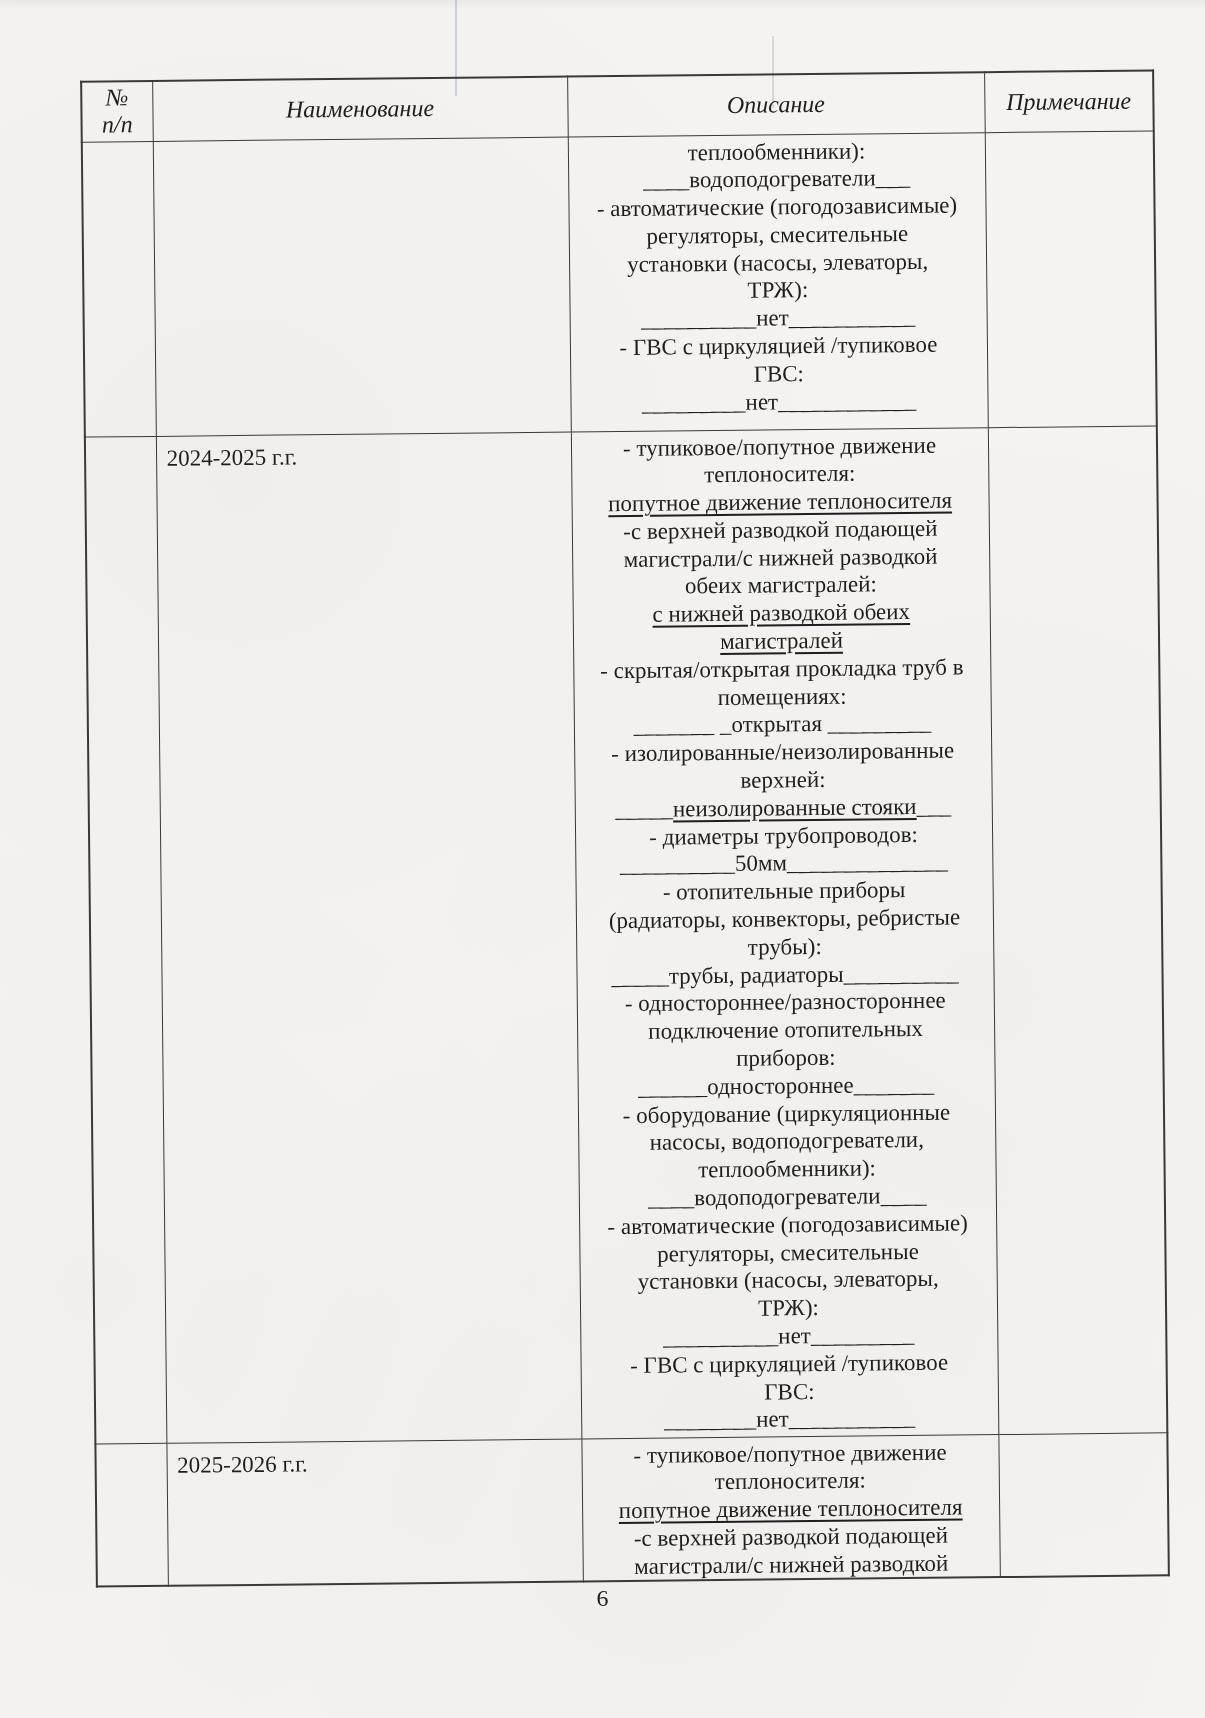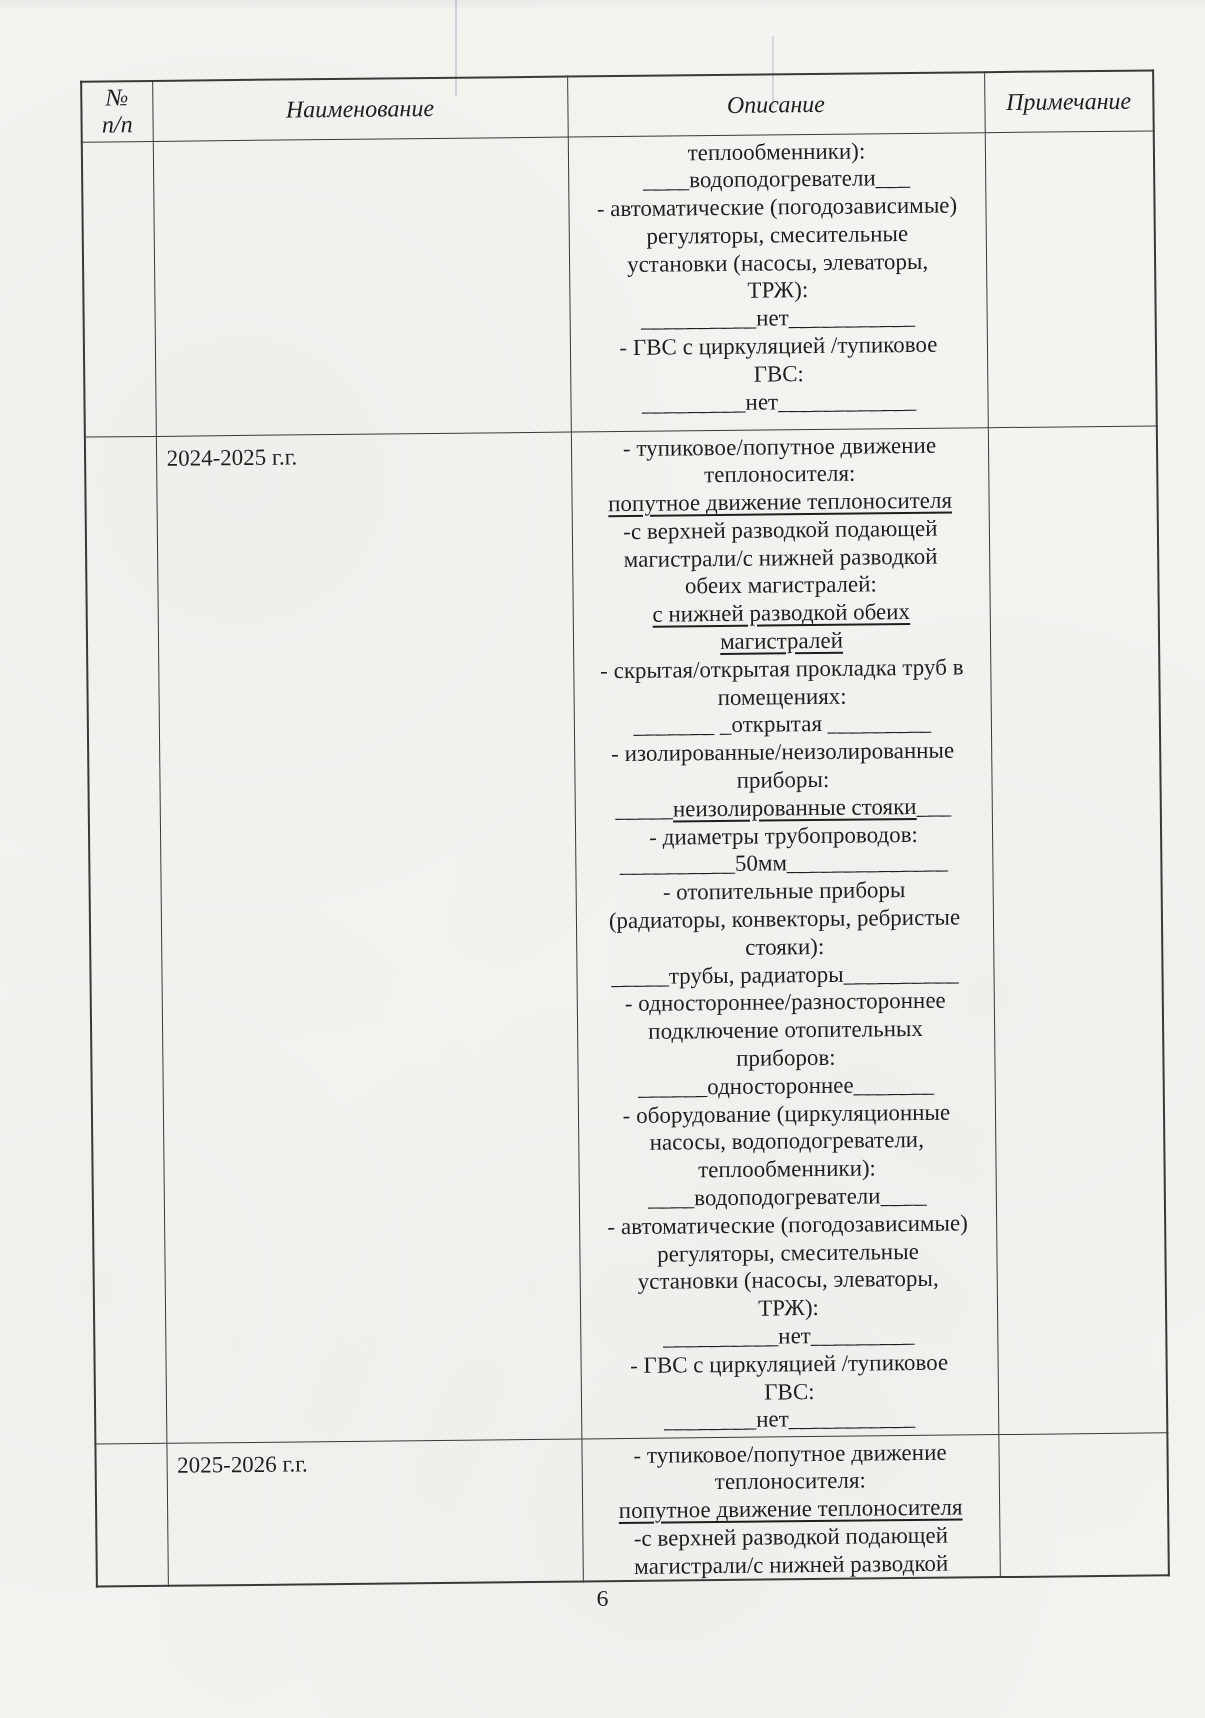--- a/index.html
+++ b/index.html
@@ -121,27 +121,27 @@
             <div class="desc-line"><span class="u">попутное движение теплоносителя</span></div>
             <div class="desc-line"><span>-с верхней разводкой подающей</span></div>
             <div class="desc-line"><span>магистрали/с нижней разводкой</span></div>
             <div class="desc-line"><span>обеих магистралей:</span></div>
             <div class="desc-line"><span class="u">с нижней разводкой обеих</span></div>
             <div class="desc-line"><span class="u">магистралей</span></div>
             <div class="desc-line"><span>- скрытая/открытая прокладка труб в</span></div>
             <div class="desc-line"><span>помещениях:</span></div>
             <div class="desc-line"><span>_______ _открытая _________</span></div>
             <div class="desc-line"><span>- изолированные/неизолированные</span></div>
-            <div class="desc-line"><span>приборы:</span></div>
+            <div class="desc-line"><span>верхней:</span></div>
             <div class="desc-line">_____<span class="u">неизолированные стояки</span>___</div>
             <div class="desc-line"><span>- диаметры трубопроводов:</span></div>
             <div class="desc-line"><span>__________50мм______________</span></div>
             <div class="desc-line"><span>- отопительные приборы</span></div>
             <div class="desc-line"><span>(радиаторы, конвекторы, ребристые</span></div>
-            <div class="desc-line"><span>стояки):</span></div>
+            <div class="desc-line"><span>трубы):</span></div>
             <div class="desc-line"><span>_____трубы, радиаторы__________</span></div>
             <div class="desc-line"><span>- одностороннее/разностороннее</span></div>
             <div class="desc-line"><span>подключение отопительных</span></div>
             <div class="desc-line"><span>приборов:</span></div>
             <div class="desc-line"><span>______одностороннее_______</span></div>
             <div class="desc-line"><span>- оборудование (циркуляционные</span></div>
             <div class="desc-line"><span>насосы, водоподогреватели,</span></div>
             <div class="desc-line"><span>теплообменники):</span></div>
             <div class="desc-line"><span>____водоподогреватели____</span></div>
             <div class="desc-line"><span>- автоматические (погодозависимые)</span></div>

